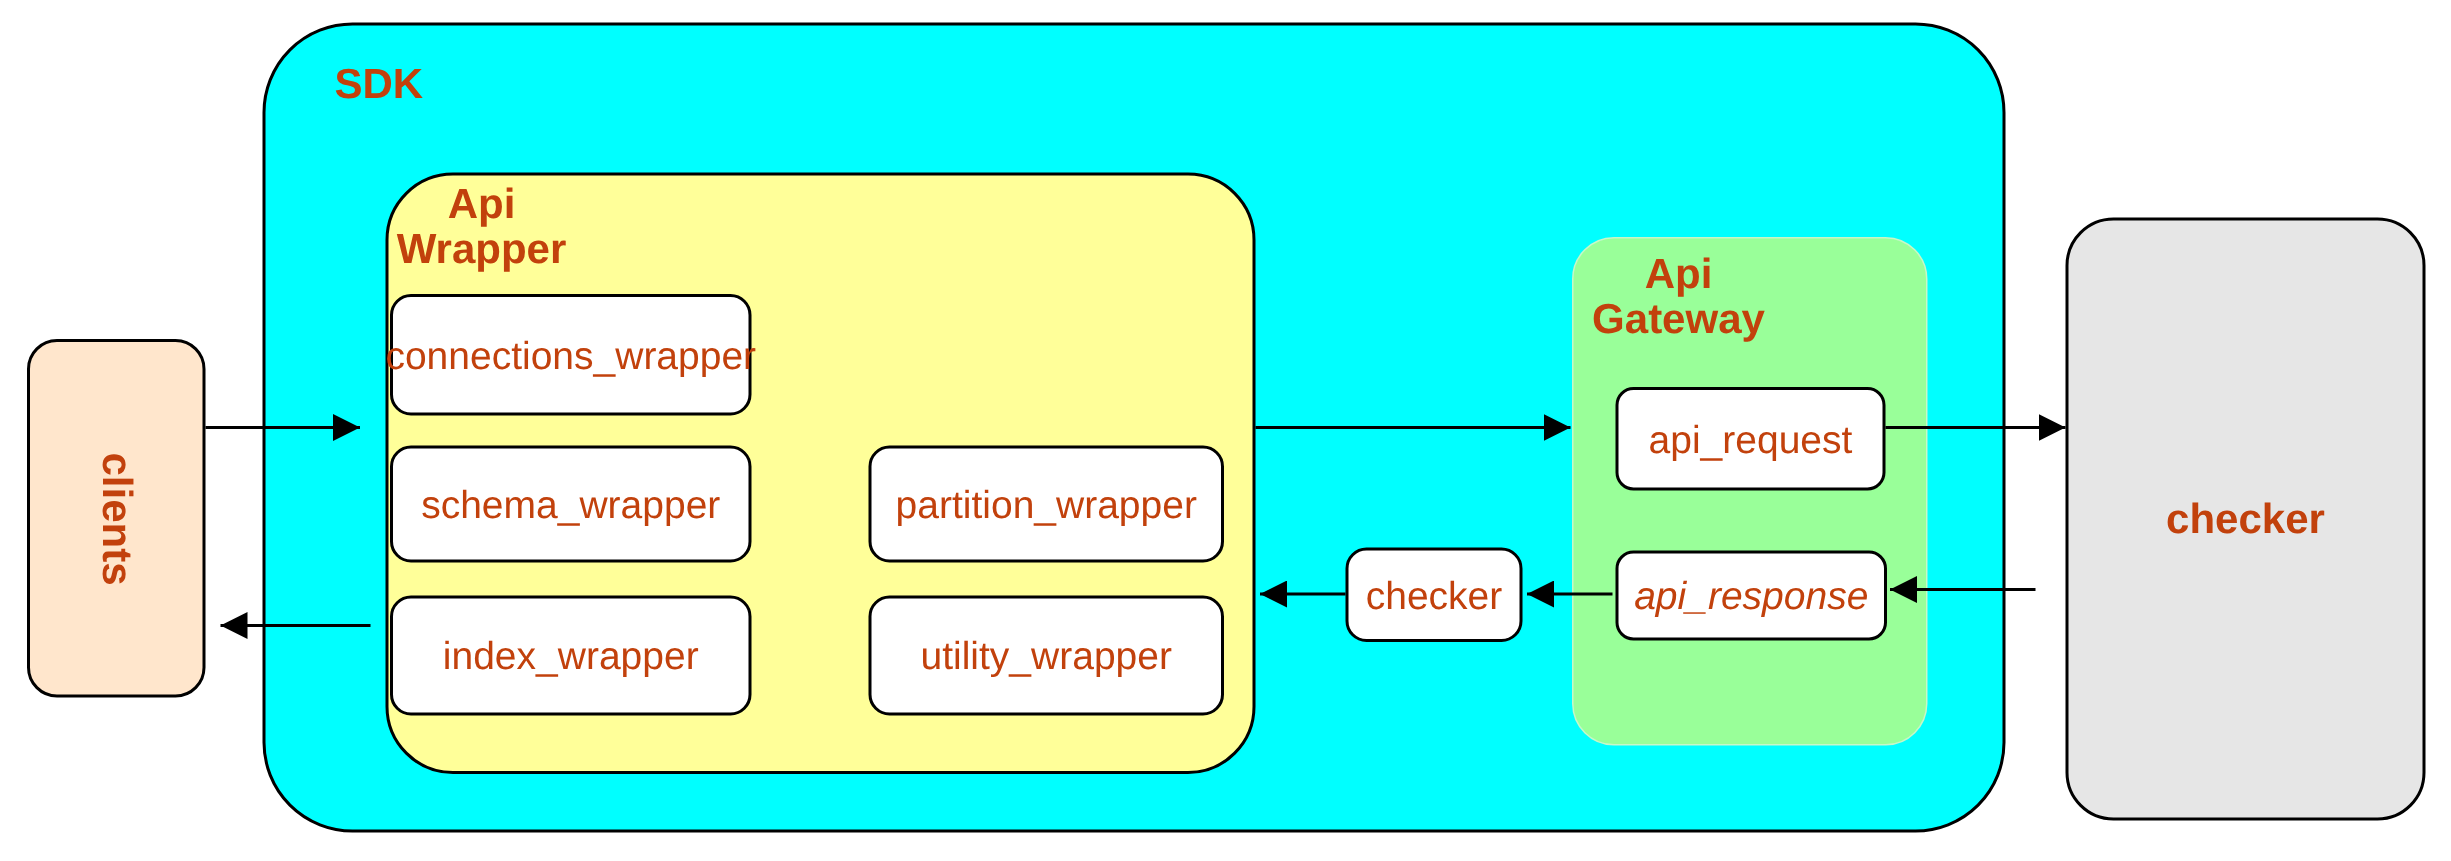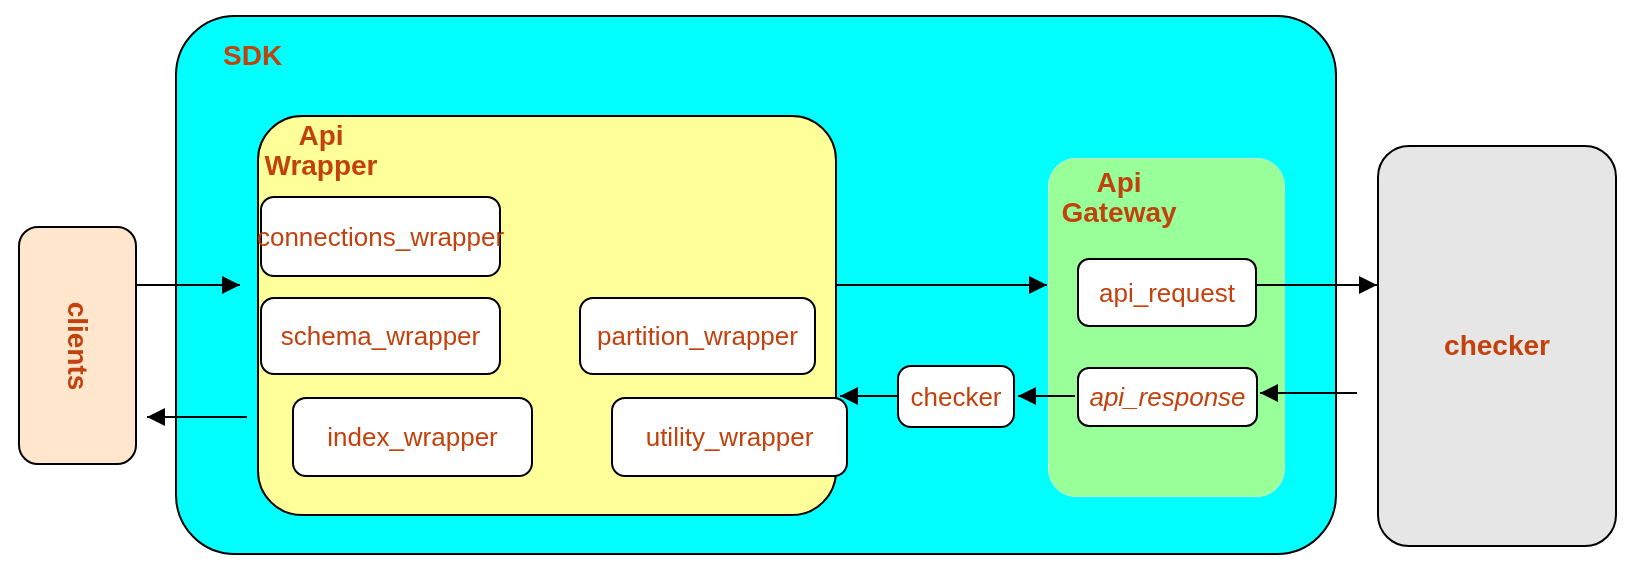--- a/index.html
+++ b/index.html
@@ -53,21 +53,21 @@
     left:1377px;top:145px;width:240px;height:402px;
     background:var(--milvus_fill,#e6e6e6);border-radius:32px;
     display:flex;align-items:center;justify-content:center;
     font-weight:bold;font-size:28px;
   }
   
   .wcol1{left:260px;width:241px;}
   .wcol2{left:579px;width:237px;}
   .wrow1{top:196px;height:81px;}
   .wrow2{top:297px;height:78px;}
-  .wrow3{top:397px;height:80px;margin-left:32px;}
+  .wrow3{top:397px;height:80px;}
   
   #api-request{left:1077px;top:258px;width:180px;height:69px;border-radius:12px;}
   #api-response{left:1077px;top:367px;width:181px;height:60px;border-radius:12px;font-style:italic;}
   #checker{left:897px;top:365px;width:118px;height:63px;}
   #edges{position:absolute;left:0;top:0;width:1634px;height:574px;pointer-events:none;}
   #edges line{stroke:var(--line,#000);stroke-width:2;}
 </style>
 </head>
 <body>
 

